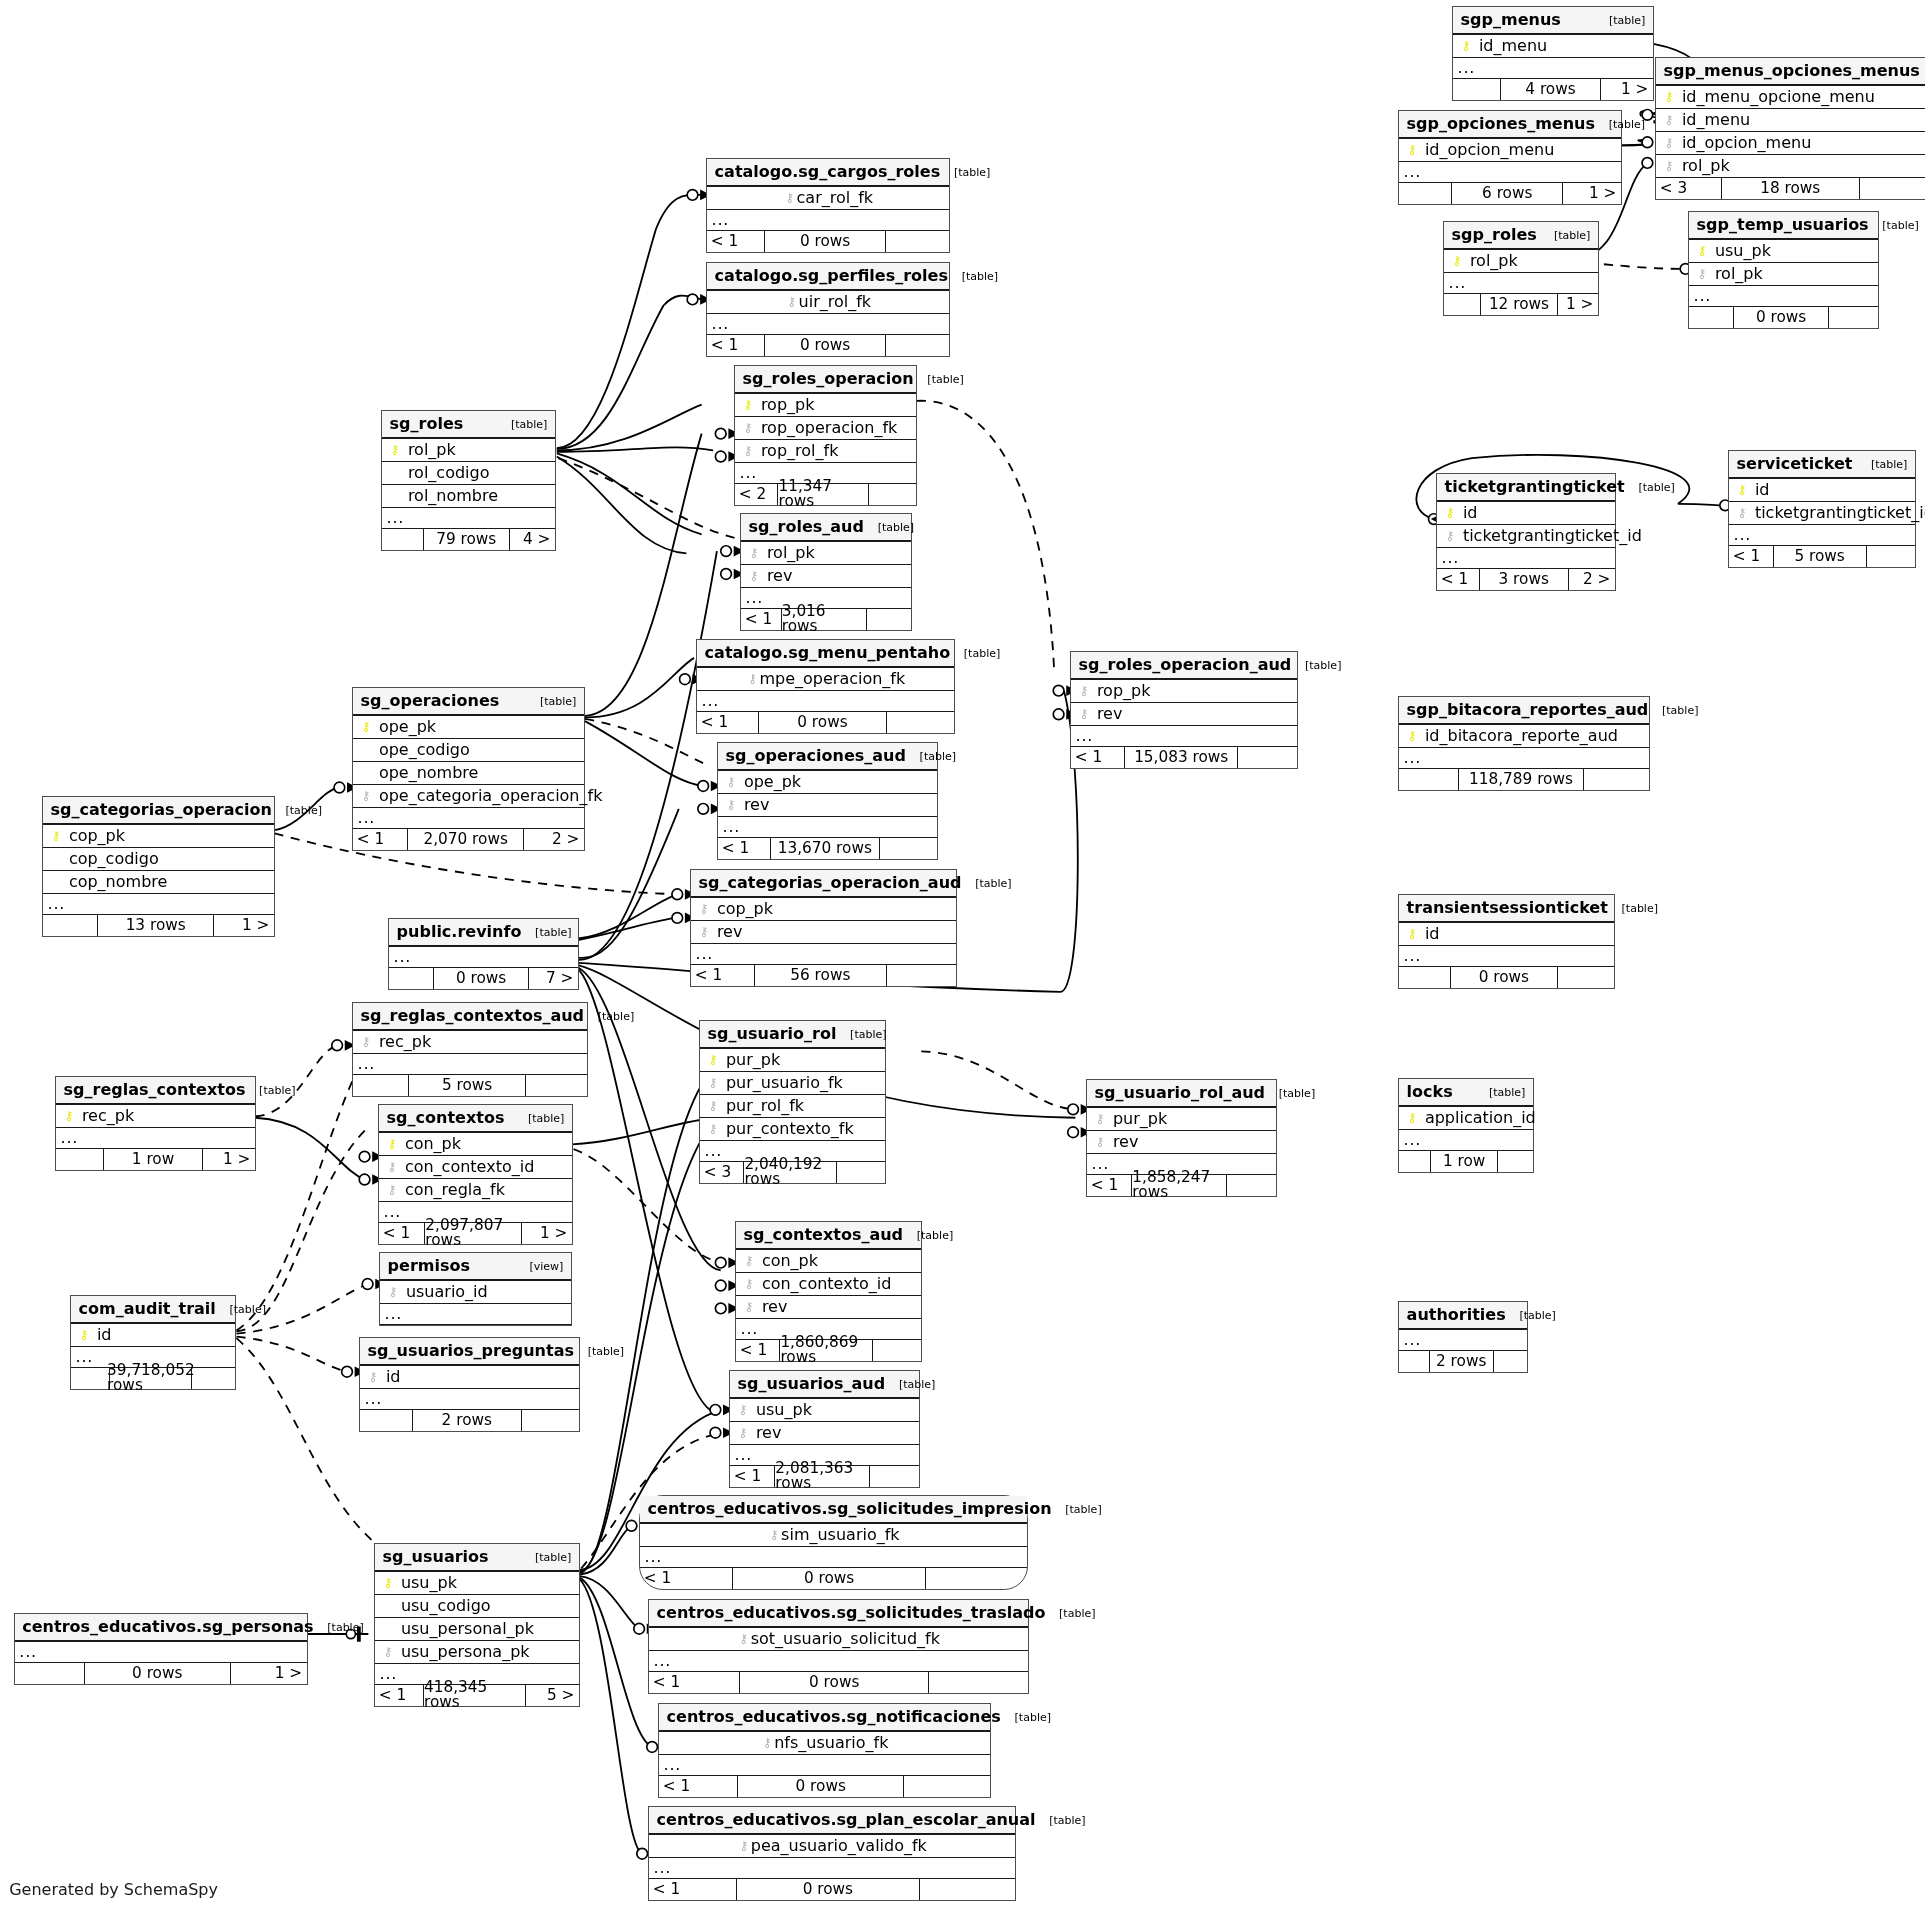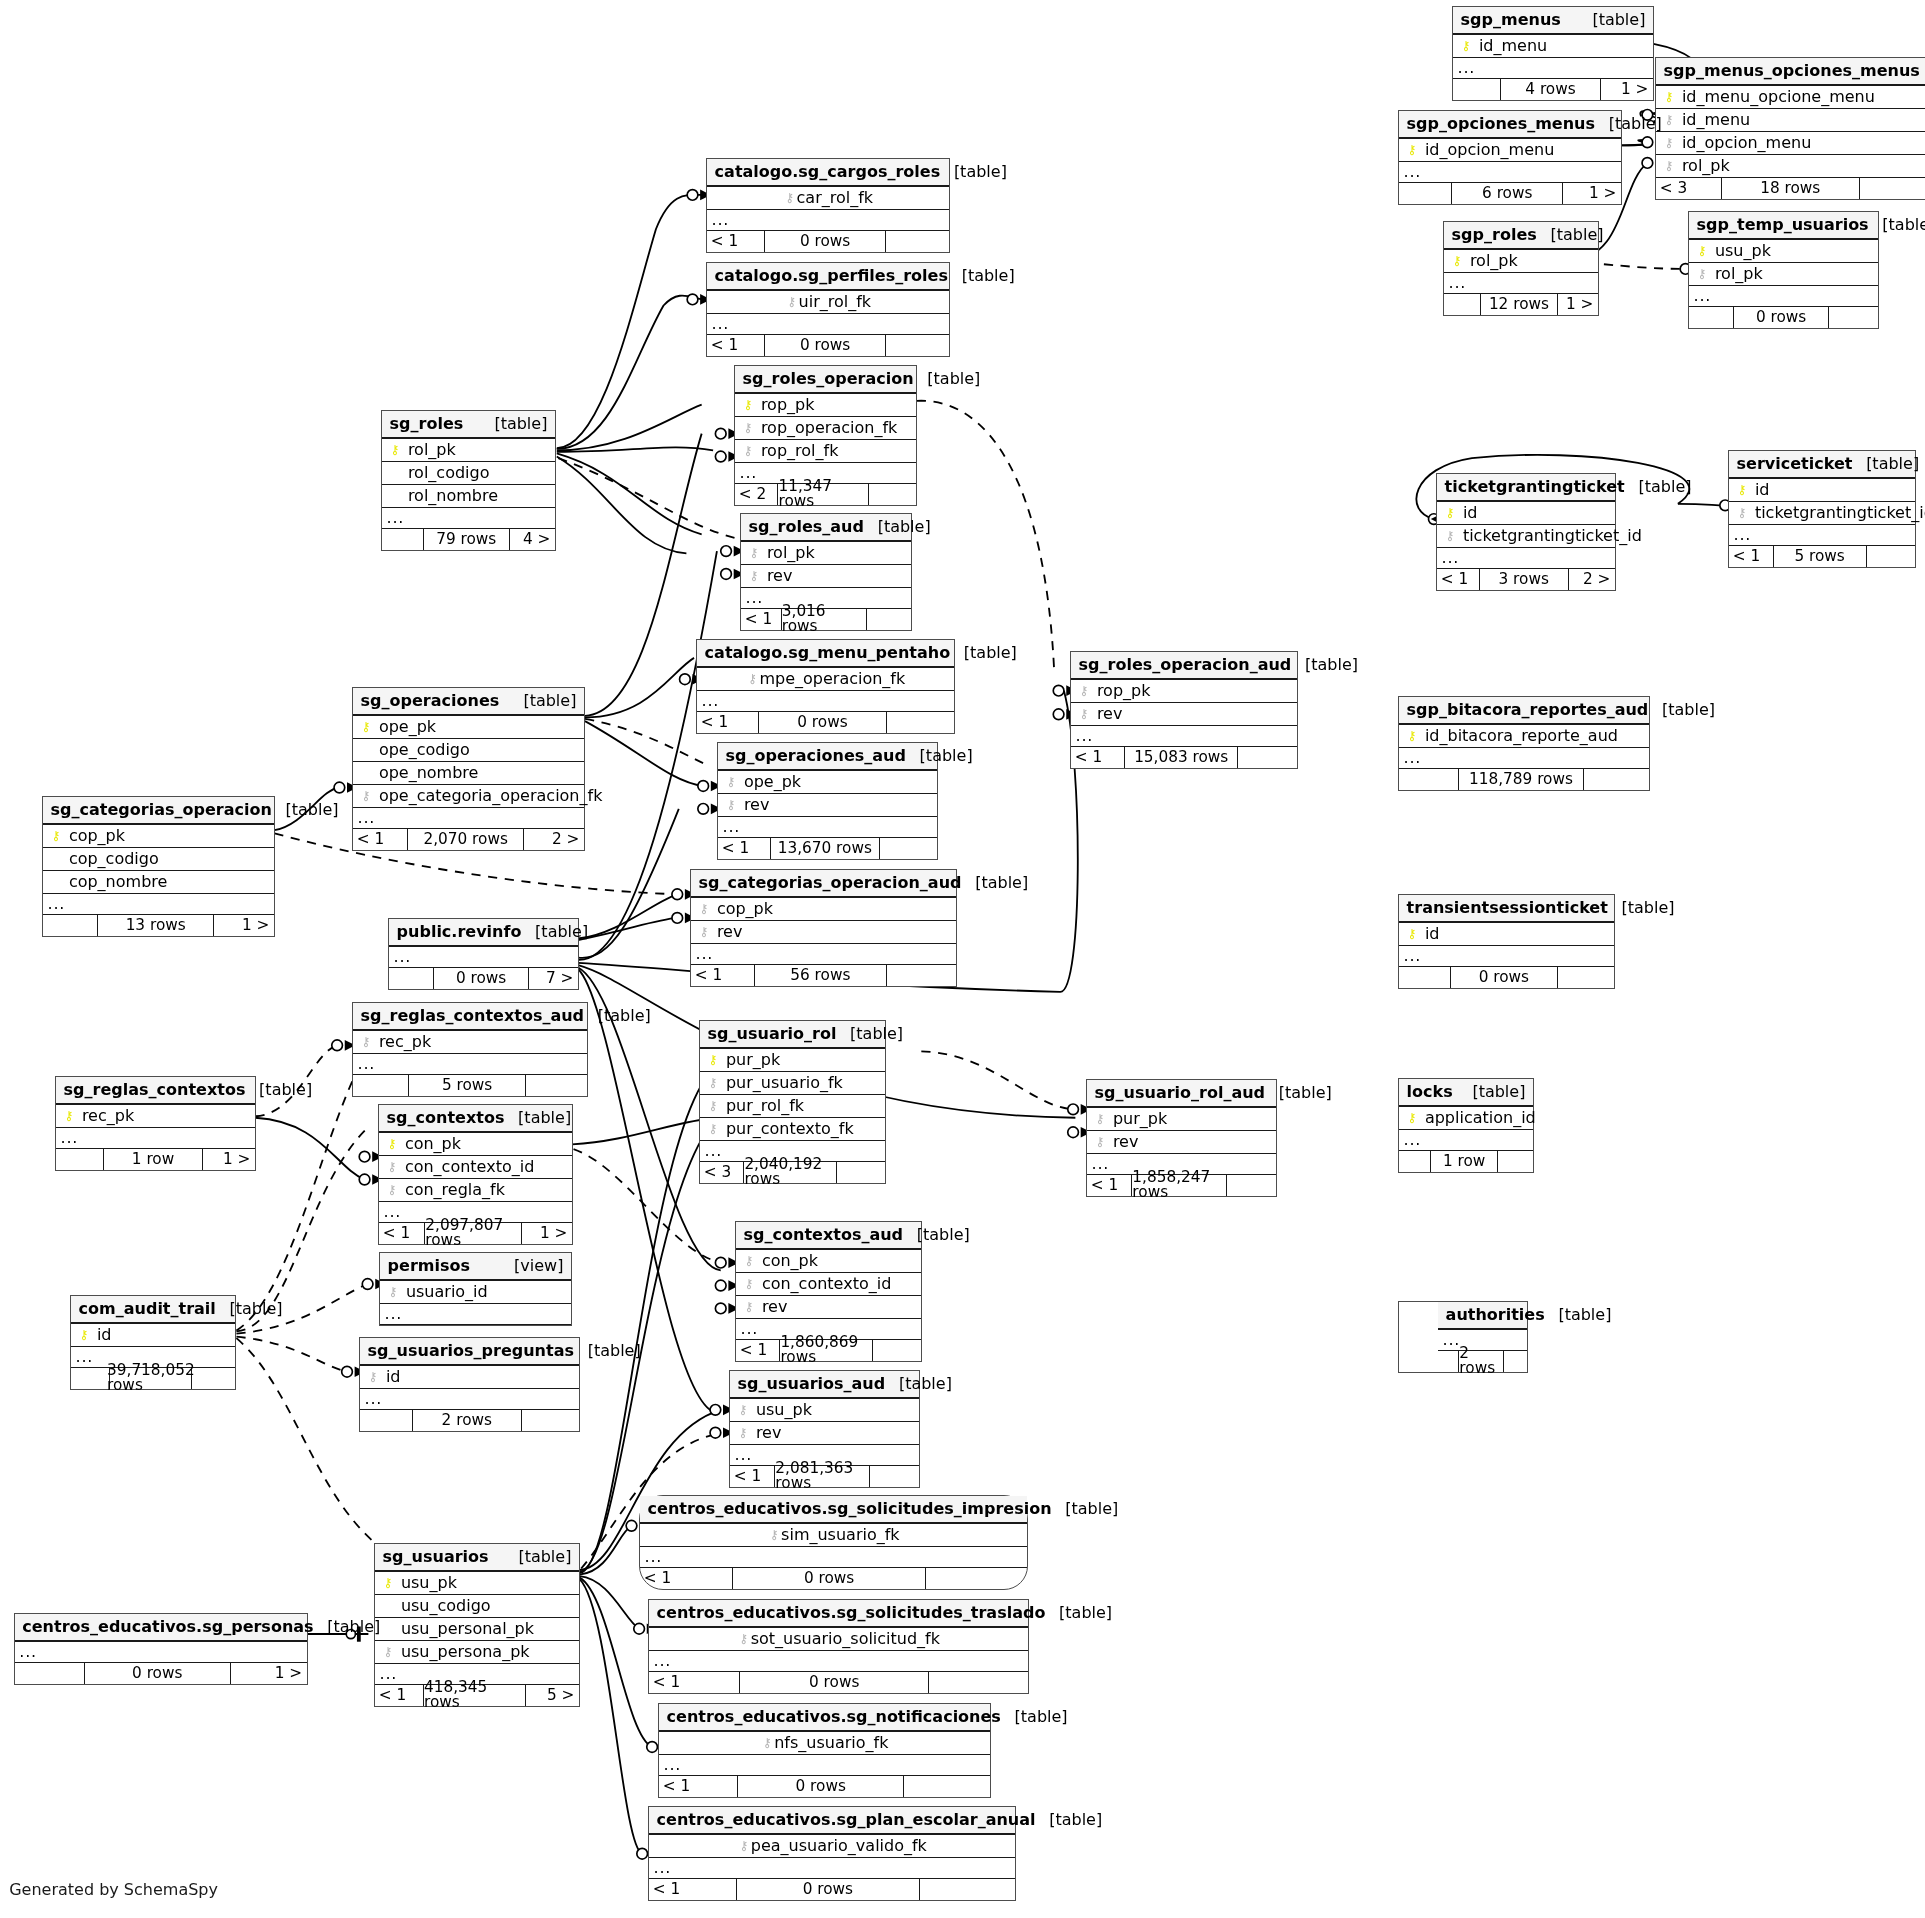--- a/index.html
+++ b/index.html
@@ -47,21 +47,21 @@
     justify-content: space-between;
     padding: 0 7.6px;
     white-space: nowrap;
   }
   .tbl .hdr .tname {
     font-weight: bold;
     font-size: 16px;
     color: #000;
   }
   .tbl .hdr .ttype {
-    font-size: 16px;
+    font-size: 11px;
     color: #000;
     padding-left: 13.7px;
   }
   .tbl .col {
     box-sizing: border-box;
     height: 23px;
     border-bottom: 1.5px solid #1a1a1a;
     display: flex;
     align-items: center;
     white-space: nowrap;
@@ -880,21 +880,21 @@
           <span class="keyicon fk">⚷</span>
           <span class="cname">rev</span>
         </div>
         <div class="ellipsis">...</div>
         <div class="foot">
           <div class="f-left">&lt; 1</div>
           <div class="f-mid">2,081,363 rows</div>
           <div class="f-right"></div>
         </div>
       </div>
-      <div class="tbl" style="left: 1398px; top: 1301px; width: 130px; padding-left: 39px;">
+      <div class="tbl" style="left: 1398px; top: 1301px; width: 130px;">
         <div class="hdr">
           <span class="tname">authorities</span>
           <span class="ttype">[table]</span>
         </div>
         <div class="ellipsis">...</div>
         <div class="foot">
           <div class="f-left"></div>
           <div class="f-mid">2 rows</div>
           <div class="f-right"></div>
         </div>

